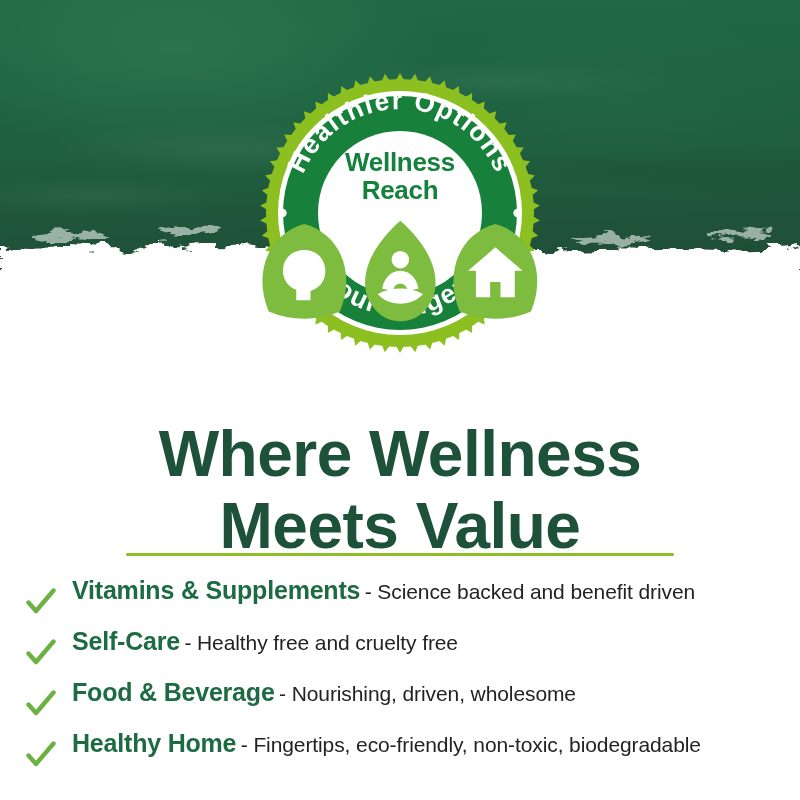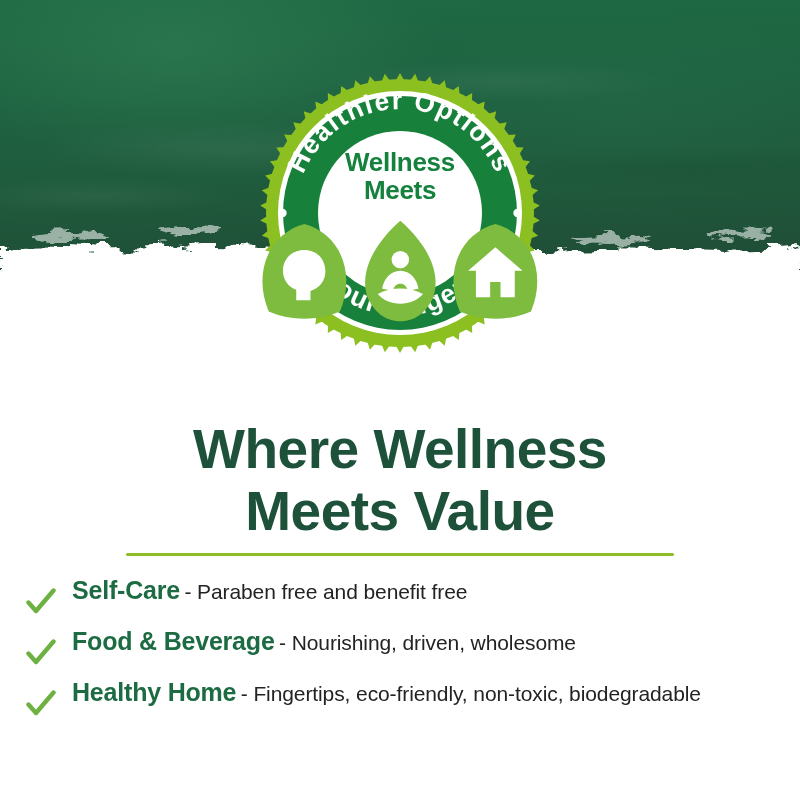--- a/index.html
+++ b/index.html
@@ -94,21 +94,21 @@
 
   
   .headline {
     position: absolute;
     left: 0;
     top: 418px;
     width: 800px;
     text-align: center;
     color: #1d513a;
     font-weight: bold;
-    font-size: 55px;
+    font-size: 64px;
     line-height: 1.13;
     letter-spacing: -0.5px;
   }
   .headline div { display: block; }
 
   
   .divider {
     position: absolute;
     left: 126px;
     top: 553px;
@@ -291,64 +291,75 @@
         <path d="M7 22.6 c2.3 -1.2 4.6 -1.7 7 -1.7 2.4 0 4.7 0.5 7 1.7 -1.8 2 -4.2 3 -7 3 -2.8 0 -5.2 -1 -7 -3 Z" fill="#ffffff"></path>
       </svg>
       <svg class="leaf-icon" viewBox="0 0 28 31">
         <path d="M25 28 C30 16 25 4 14 1 C3 4 -2 16 3 28 C10 31 18 31 25 28 Z" fill="#7ebc3f"></path>
         <path d="M14 8.2 L22.4 15.4 l-2.4 0 0 8.2 -4.4 0 0 -4.7 -3.2 0 0 4.7 -4.4 0 0 -8.2 -2.4 0 Z" fill="#ffffff"></path>
       </svg>
     </div>
 
     <div class="seal-inner-text">
       <div>Wellness</div>
-      <div>Meets</div>
+      <div>Reach</div>
     </div>
   </div>
 
   <div class="headline">
     <div>Where Wellness</div>
     <div>Meets Value</div>
   </div>
 
   <div class="divider"></div>
 
   <div class="benefits">
-
 
     <div class="benefit-row">
       <span class="check-wrap">
         <svg class="check-icon" viewBox="0 0 30 30">
           <path d="M2.5 15.5 L10 24 L27.5 3.5" fill="none" stroke="#6cb142" stroke-width="4.4" stroke-linecap="round" stroke-linejoin="round"></path>
         </svg>
       </span>
       <span class="benefit-text">
-        <span class="benefit-title">Self-Care</span>
-        <span class="benefit-desc">- Paraben free and benefit free</span>
+        <span class="benefit-title">Vitamins &amp; Supplements</span>
+        <span class="benefit-desc">- Science backed and benefit driven</span>
       </span>
     </div>
 
     <div class="benefit-row">
       <span class="check-wrap">
         <svg class="check-icon" viewBox="0 0 30 30">
           <path d="M2.5 15.5 L10 24 L27.5 3.5" fill="none" stroke="#6cb142" stroke-width="4.4" stroke-linecap="round" stroke-linejoin="round"></path>
         </svg>
       </span>
       <span class="benefit-text">
-        <span class="benefit-title">Food &amp; Beverage</span>
-        <span class="benefit-desc">- Nourishing, driven, wholesome</span>
+        <span class="benefit-title">Self-Care</span>
+        <span class="benefit-desc">- Healthy free and cruelty free</span>
       </span>
     </div>
 
     <div class="benefit-row">
       <span class="check-wrap">
         <svg class="check-icon" viewBox="0 0 30 30">
           <path d="M2.5 15.5 L10 24 L27.5 3.5" fill="none" stroke="#6cb142" stroke-width="4.4" stroke-linecap="round" stroke-linejoin="round"></path>
         </svg>
       </span>
       <span class="benefit-text">
+        <span class="benefit-title">Food &amp; Beverage</span>
+        <span class="benefit-desc">- Nourishing, driven, wholesome</span>
+      </span>
+    </div>
+
+    <div class="benefit-row">
+      <span class="check-wrap">
+        <svg class="check-icon" viewBox="0 0 30 30">
+          <path d="M2.5 15.5 L10 24 L27.5 3.5" fill="none" stroke="#6cb142" stroke-width="4.4" stroke-linecap="round" stroke-linejoin="round"></path>
+        </svg>
+      </span>
+      <span class="benefit-text">
         <span class="benefit-title">Healthy Home</span>
         <span class="benefit-desc">- Fingertips, eco-friendly, non-toxic, biodegradable</span>
       </span>
     </div>
 
   </div>
 </div>
 
 </body></html>

